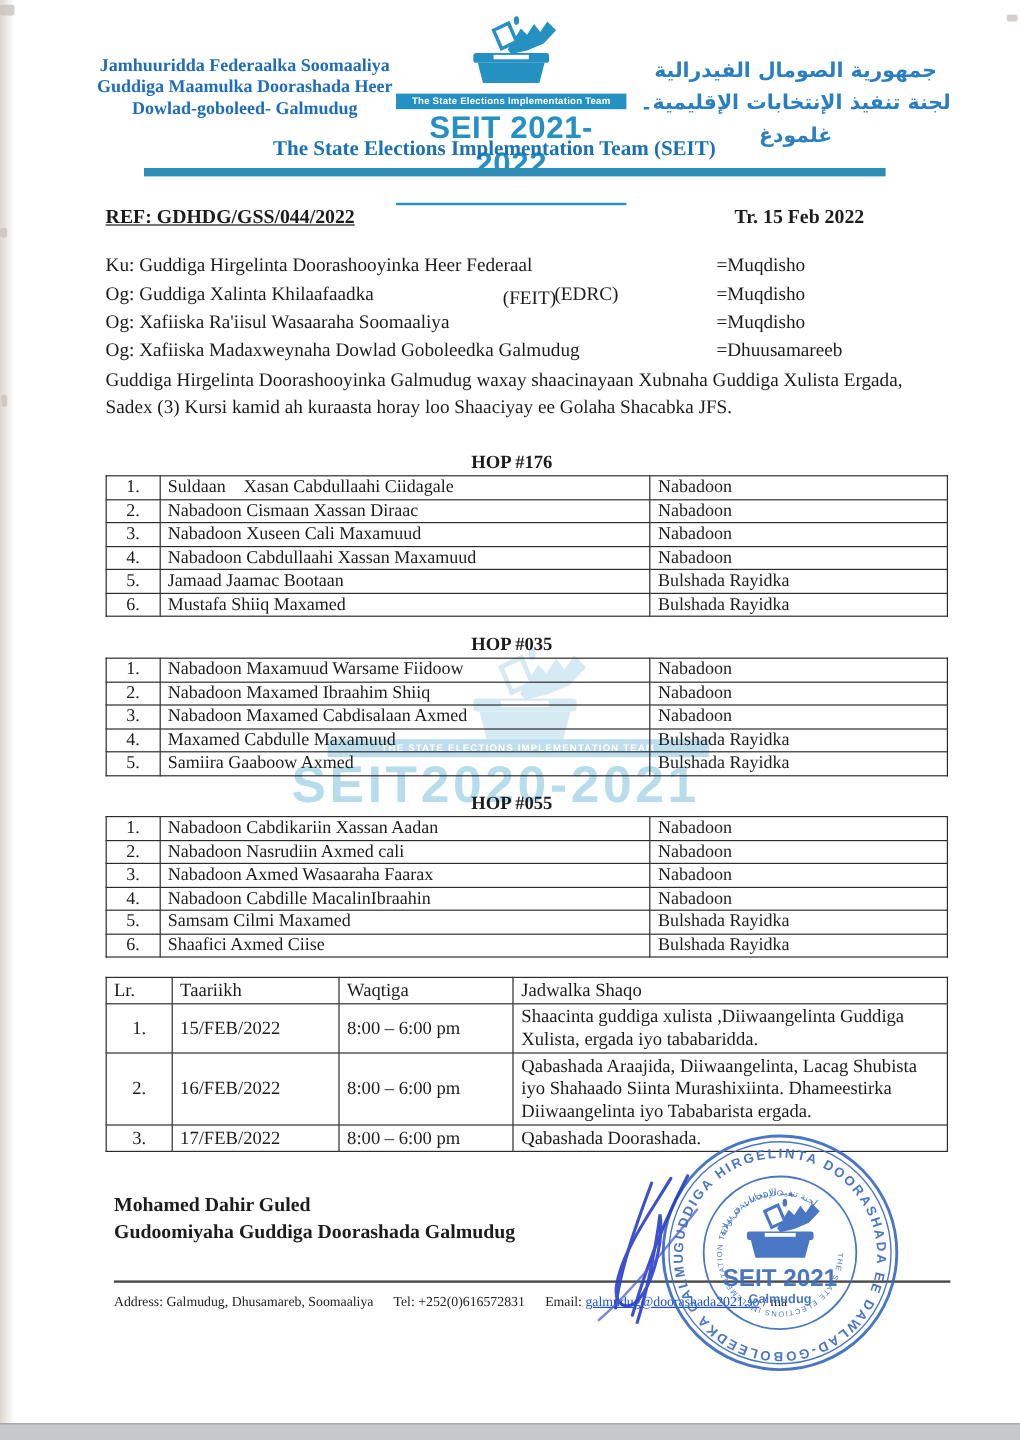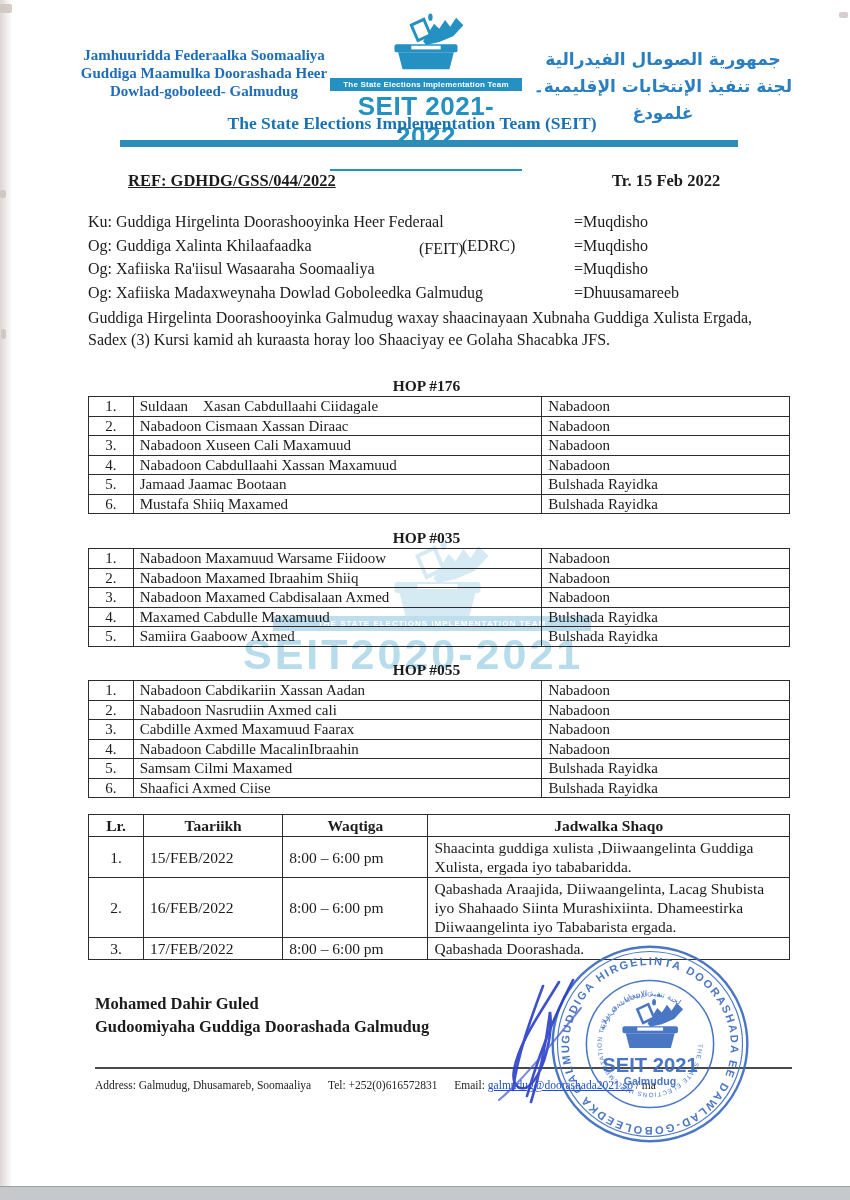--- a/index.html
+++ b/index.html
@@ -18,27 +18,27 @@
   .logo-title{display:block;font-family:"Liberation Sans",sans-serif;font-weight:bold;
               font-size:26px;letter-spacing:.5px;color:#2590c2;border-bottom:2px solid #2590c2;
               padding-bottom:18px;line-height:30px;}
   .hdr-arabic{left:518px;top:46px;width:290px;text-align:center;font-weight:bold;font-size:17px;
               line-height:27px;color:#2a7fc0;font-family:"DejaVu Sans",sans-serif;direction:rtl;}
   .hdr-subtitle{left:0;top:113px;width:824px;text-align:center;font-weight:bold;
                 font-size:17.5px;color:#1a72b2;}
   .hdr-rule{left:120px;top:140px;width:618px;height:7px;background:#2e8db6;}
 
   
-  .ref-no{left:88px;top:171px;font-size:16.5px;font-weight:bold;text-decoration:underline;margin-left:40px;}
+  .ref-no{left:88px;top:171px;font-size:16.5px;font-weight:bold;text-decoration:underline;}
   .ref-date{left:612px;top:171px;font-size:16.5px;font-weight:bold;}
   .recipients{left:88px;top:210px;width:720px;font-size:16px;line-height:23.5px;}
   .rcpt{position:relative;height:23.5px;white-space:nowrap;}
   .rcpt .org{position:absolute;top:0;}
   .rcpt .org.c1{left:331px;margin-top:27px;} .rcpt .org.c2{left:374px;}
-  .rcpt .city{position:absolute;left:486px;top:0;}
+  .rcpt .city{position:absolute;left:509px;top:0;}
 
   
   .body-par{left:88px;top:307px;width:692px;font-size:16px;line-height:21.5px;}
 
   
   .wm{left:0;top:530px;width:850px;height:160px;pointer-events:none;z-index:0;}
   .wm-logo{position:absolute;left:355px;top:8px;width:165px;color:#8cc4de;opacity:.35;}
   .wm-banner{position:absolute;left:273px;top:86px;width:318px;height:15px;background:#a9d3e7;
              opacity:.75;color:#ffffff;font-family:"Liberation Sans",sans-serif;font-size:8px;
              font-weight:bold;text-align:center;line-height:15px;letter-spacing:1px;overflow:hidden;}
@@ -54,21 +54,21 @@
   .hop-table td{border:1.6px solid #2d2d2d;font-size:15px;line-height:18.5px;padding:0 6px;
                 white-space:pre-wrap;}
   .hop-table td:nth-child(1){width:40px;text-align:center;padding:0 2px;}
   .hop-table td:nth-child(2){width:398px;}
   .hop-table td:nth-child(3){width:236px;}
 
   
   .sched{left:88px;top:814px;z-index:1;}
   .sched table{width:702px;}
   .sched th,.sched td{border:1.6px solid #2d2d2d;font-size:15.5px;line-height:19px;padding:1px 6px;}
-  .sched th{font-weight:bold;text-align:center;}
+  .sched th{font-weight:normal;text-align:left;}
   .sched td:nth-child(1){width:42px;text-align:center;}
   .sched td:nth-child(2){width:126px;}
   .sched td:nth-child(3){width:132px;}
   .sched td:nth-child(4){width:348px;}
 
   
   .sig-block{left:95px;top:992px;font-size:16.5px;font-weight:bold;line-height:23px;z-index:2;}
   .sig-squiggle{left:483px;top:978px;z-index:3;}
   .stamp{left:544px;top:938px;z-index:2;opacity:.92;}
   .footer-rule{left:95px;top:1067px;width:697px;height:2px;background:#4a4a4a;z-index:1;}
@@ -233,21 +233,21 @@
             <td>Nabadoon Cabdikariin Xassan Aadan</td>
             <td>Nabadoon</td>
           </tr>
           <tr>
             <td>2.</td>
             <td>Nabadoon Nasrudiin Axmed cali</td>
             <td>Nabadoon</td>
           </tr>
           <tr>
             <td>3.</td>
-            <td>Cabdille Axmed Maxamuud Faarax</td>
+            <td>Nabadoon Axmed Wasaaraha Faarax</td>
             <td>Nabadoon</td>
           </tr>
           <tr>
             <td>4.</td>
             <td>Nabadoon Cabdille MacalinIbraahin</td>
             <td>Nabadoon</td>
           </tr>
           <tr>
             <td>5.</td>
             <td>Samsam Cilmi Maxamed</td>

